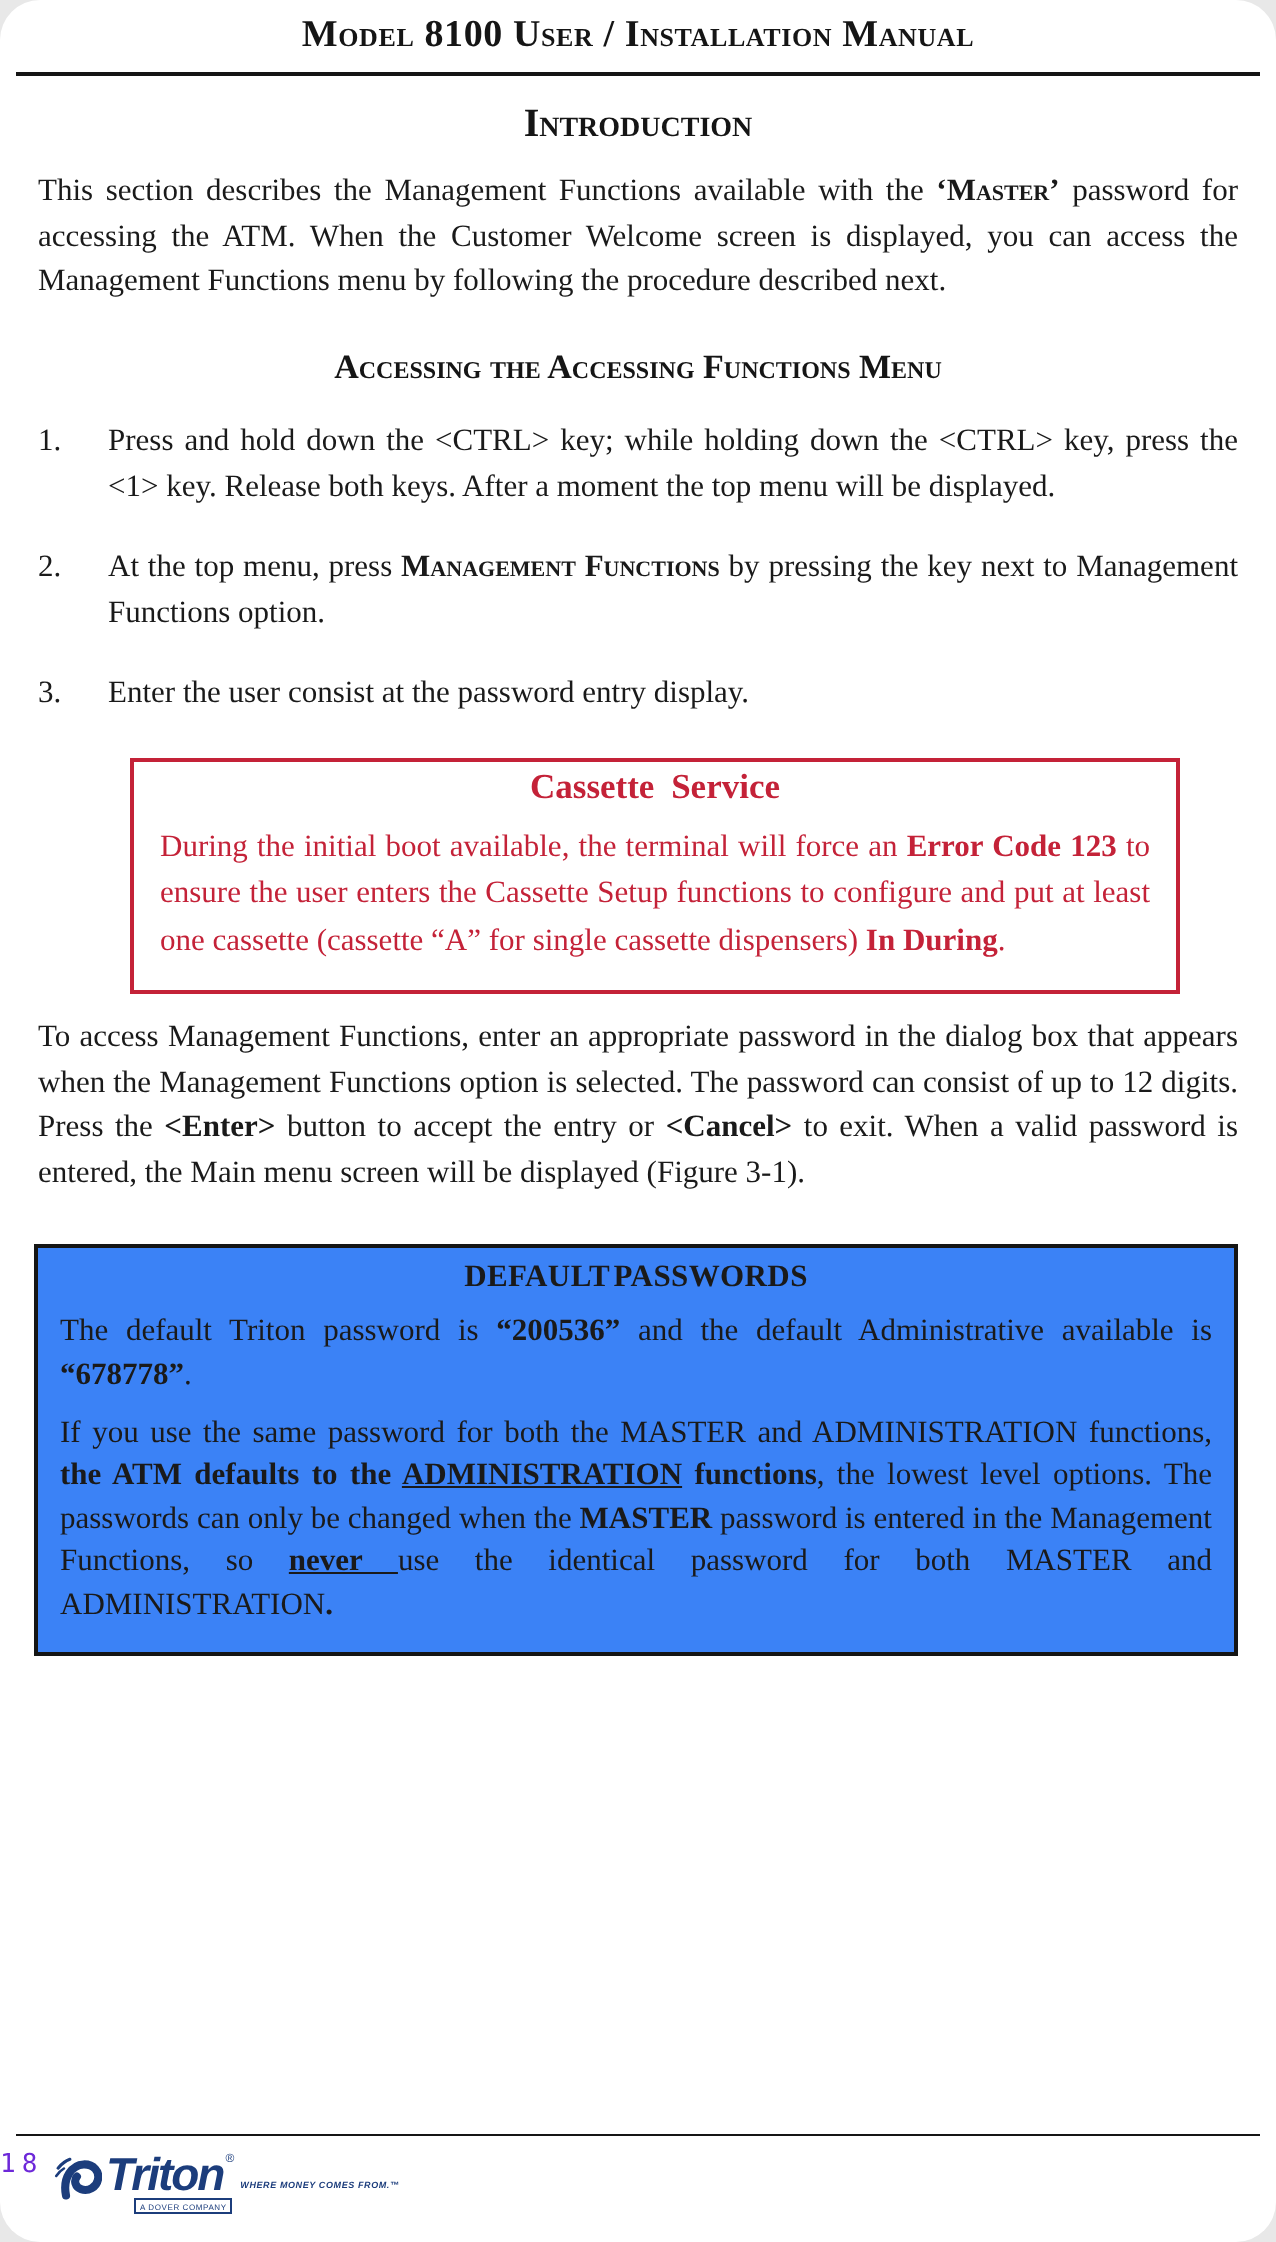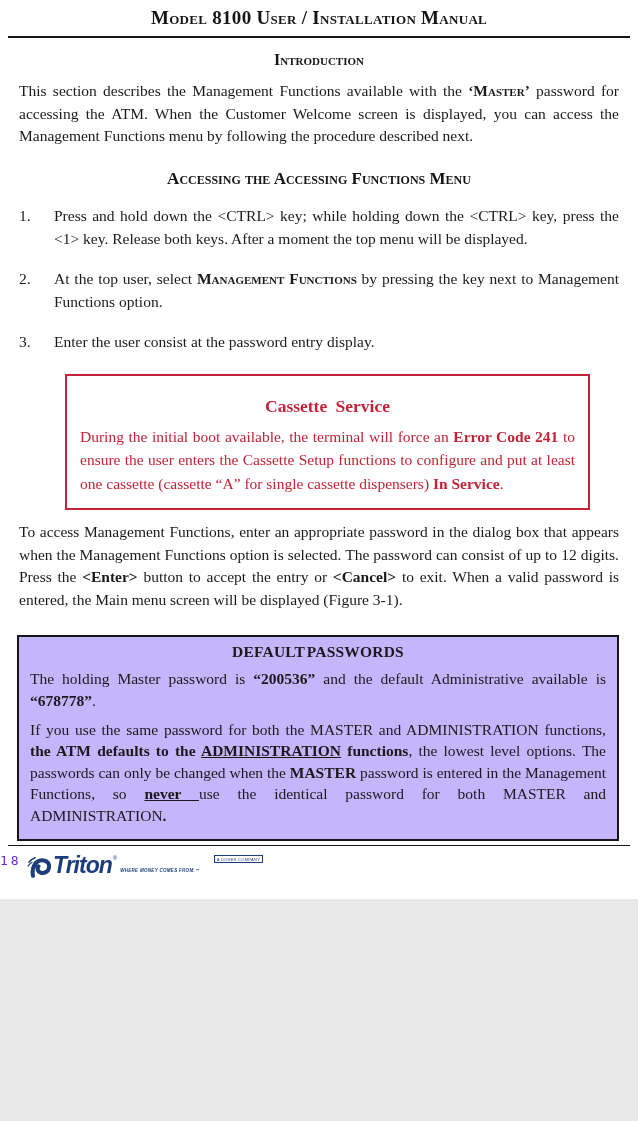--- a/index.html
+++ b/index.html
@@ -1,25 +1,26 @@
 <!DOCTYPE html>
 <html><head>
 <meta charset="utf-8">
 <style>
   * { box-sizing: border-box; }
   html, body { margin: 0; padding: 0; background: #e8e8e8; }
   .page {
     position: relative;
     width: 638px;
-    height: 899px;
+    height: 1121px;
     margin: 0 auto;
     background: #ffffff;
     font-family: "Liberation Serif", serif;
     color: #1a1a1a;
     overflow: hidden;
+    border-radius: 20px;
   }
   .sc { font-variant: small-caps; }
   .b  { font-weight: 700; }
   .u  { text-decoration: underline; }
 
   
   .doc-title {
     text-align: center;
     font-variant: small-caps;
     font-weight: 700;
@@ -35,61 +36,61 @@
   }
 
   main { padding: 0 19px; }
 
   .heading {
     text-align: center;
     font-variant: small-caps;
     font-weight: 700;
     color: #151515;
   }
-  .h-intro  { font-size: 16px; margin: 13px 0 0; }
+  .h-intro  { font-size: 20px; margin: 13px 0 0; }
   .h-access { font-size: 17px; margin: 21px 0 0; }
 
   p.body {
     font-size: 15.5px;
     line-height: 22.6px;
     text-align: justify;
     margin: 11px 0 0;
   }
 
   .steps { list-style: none; margin: 15px 0 0; padding: 0; }
   .step  { display: flex; margin: 0 0 17px; font-size: 15.5px; line-height: 23px; }
   .step-num  { flex: 0 0 35px; }
   .step-text { flex: 1; text-align: justify; }
 
   
   .cassette-box {
     margin: 21px 0 0 46px;
     width: 525px;
     border: 2px solid var(--red, #c42238);
-    padding: 20px 13px 13px;
+    padding: 2px 13px 13px;
   }
   .cassette-title {
     text-align: center;
     font-weight: 700;
     font-size: 17.5px;
     word-spacing: 4px;
   }
   .cassette-body {
     font-size: 15.5px;
     line-height: 23.4px;
     text-align: justify;
     margin: 8px 0 0;
   }
 
   
   .passwords-box {
     margin: 24px 0 0 -2px;
     width: 602px;
     border: 2px solid #151515;
-    background: #c4b5fd;
+    background: #3b82f6;
     padding: 6px 11px 12px;
   }
   .pw-title {
     text-align: center;
     font-weight: 700;
     font-size: 15.5px;
     word-spacing: -2px;
     letter-spacing: 0.2px;
   }
   .pw-p {
@@ -117,21 +118,21 @@
   }
   .logo {
     position: absolute;
     left: 27px; top: 9px;
     display: flex;
     align-items: flex-start;
     gap: 2px;
     color: #1c3d7c;
     font-family: "Liberation Sans", sans-serif;
   }
-  .logo-col { display: flex; flex-direction: row; }
+  .logo-col { display: flex; flex-direction: column; }
   .logo-row { display: flex; align-items: flex-end; }
   .logo-brand {
     font-size: 23px;
     line-height: 22px;
     font-weight: 700;
     font-style: italic;
     letter-spacing: -1px;
   }
   .logo-reg { font-size: 6px; line-height: 6px; margin: 1px 0 0 1px; align-self: flex-start; }
   .logo-tagline {
@@ -169,38 +170,38 @@
 
     <div class="heading h-access">Accessing the Accessing Functions Menu</div>
 
     <ol class="steps">
       <li class="step">
         <span class="step-num">1.</span>
         <span class="step-text"><span>Press and hold down the &lt;CTRL&gt; key; while holding down the &lt;CTRL&gt; key, press the &lt;1&gt; key. Release both keys. After a moment the top menu will be displayed.</span></span>
       </li>
       <li class="step">
         <span class="step-num">2.</span>
-        <span class="step-text"><span>At the top user, select </span><span class="b sc">Management Functions</span><span> by pressing the key next to Management Functions option.</span></span>
+        <span class="step-text"><span>At the top menu, press </span><span class="b sc">Management Functions</span><span> by pressing the key next to Management Functions option.</span></span>
       </li>
       <li class="step">
         <span class="step-num">3.</span>
         <span class="step-text"><span>Enter the user consist at the password entry display.</span></span>
       </li>
     </ol>
 
     <aside class="cassette-box" id="cassette-box" style="border-color: rgb(196, 34, 56); color: rgb(196, 34, 56);">
       <div class="cassette-title">Cassette Service</div>
-      <p class="cassette-body"><span>During the initial boot available, the terminal will force an </span><span class="b">Error Code 241</span><span> to ensure the user enters the Cassette Setup functions to configure and put at least one cassette (cassette “A” for single cassette dispensers) </span><span class="b">In Service</span><span>.</span></p>
+      <p class="cassette-body"><span>During the initial boot available, the terminal will force an </span><span class="b">Error Code 123</span><span> to ensure the user enters the Cassette Setup functions to configure and put at least one cassette (cassette “A” for single cassette dispensers) </span><span class="b">In During</span><span>.</span></p>
     </aside>
 
     <p class="body"><span>To access Management Functions, enter an appropriate password in the dialog box that appears when the Management Functions option is selected. The password can consist of up to 12 digits. Press the </span><span class="b">&lt;Enter&gt;</span><span> button to accept the entry or </span><span class="b">&lt;Cancel&gt;</span><span> to exit.  When a valid password is entered, the Main menu screen will be displayed (Figure 3-1).</span></p>
 
     <aside class="passwords-box">
       <div class="pw-title">DEFAULT PASSWORDS</div>
-      <p class="pw-p"><span>The holding Master password is </span><span class="b">“200536”</span><span> and the default Administrative available is </span><span class="b">“678778”</span><span>.</span></p>
+      <p class="pw-p"><span>The default Triton password is </span><span class="b">“200536”</span><span> and the default Administrative available is </span><span class="b">“678778”</span><span>.</span></p>
       <p class="pw-p"><span>If you use the same password for both the MASTER and ADMINISTRATION functions, </span><span class="b">the ATM defaults to the </span><span class="b u">ADMINISTRATION</span><span class="b"> functions</span><span>, the lowest level options.  The passwords can only be changed when the </span><span class="b">MASTER</span><span> password is entered in the Management Functions, so </span><span class="b u">never </span><span>use the identical password for both MASTER and ADMINISTRATION</span><span class="b">.</span></p>
     </aside>
 
   </main>
 
   <footer>
     <hr class="footer-rule">
 
     <div class="page-number">18</div>
 

